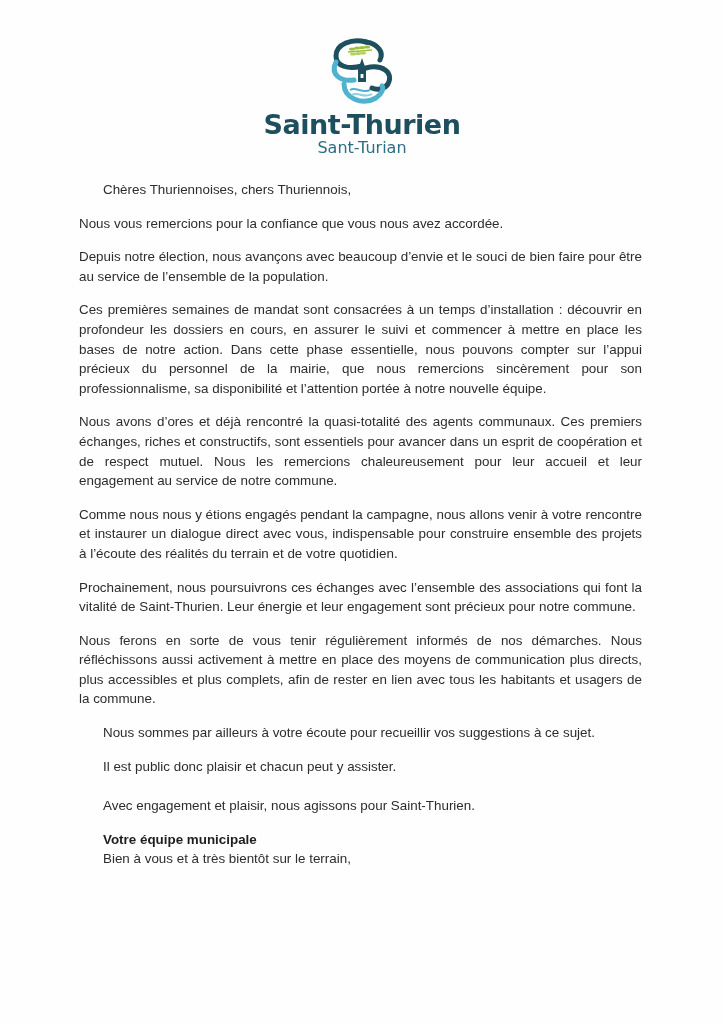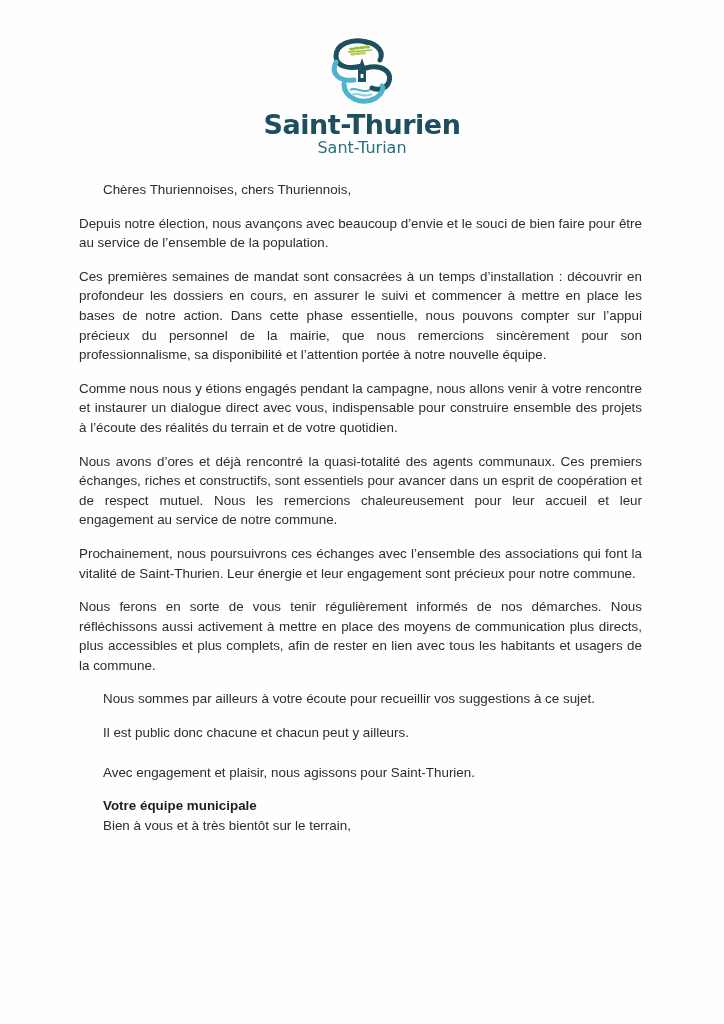--- a/index.html
+++ b/index.html
@@ -103,26 +103,27 @@
 
       <path d="M40 22 L44 34 L44 46 L36 46 L36 34 Z" fill="#1d4f5e"></path>
       <rect x="38.6" y="38" width="2.8" height="4" fill="#ffffff"></rect>
     </svg>
     <span class="logo-title">Saint-Thurien</span>
     <span class="logo-subtitle">Sant-Turian</span>
   </div>
 
   <div class="letter">
     <p class="left">Chères Thuriennoises, chers Thuriennois,</p>
+    <p>Nous vous remercions pour la confiance que vous nous avez accordée.</p>
     <p>Depuis notre élection, nous avançons avec beaucoup d’envie et le souci de bien faire pour être au service de l’ensemble de la population.</p>
     <p>Ces premières semaines de mandat sont consacrées à un temps d’installation : découvrir en profondeur les dossiers en cours, en assurer le suivi et commencer à mettre en place les bases de notre action. Dans cette phase essentielle, nous pouvons compter sur l’appui précieux du personnel de la mairie, que nous remercions sincèrement pour son professionnalisme, sa disponibilité et l’attention portée à notre nouvelle équipe.</p>
+    <p>Nous avons d’ores et déjà rencontré la quasi-totalité des agents communaux. Ces premiers échanges, riches et constructifs, sont essentiels pour avancer dans un esprit de coopération et de respect mutuel. Nous les remercions chaleureusement pour leur accueil et leur engagement au service de notre commune.</p>
     <p>Comme nous nous y étions engagés pendant la campagne, nous allons venir à votre rencontre et instaurer un dialogue direct avec vous, indispensable pour construire ensemble des projets à l’écoute des réalités du terrain et de votre quotidien.</p>
-    <p>Nous avons d’ores et déjà rencontré la quasi-totalité des agents communaux. Ces premiers échanges, riches et constructifs, sont essentiels pour avancer dans un esprit de coopération et de respect mutuel. Nous les remercions chaleureusement pour leur accueil et leur engagement au service de notre commune.</p>
     <p>Prochainement, nous poursuivrons ces échanges avec l’ensemble des associations qui font la vitalité de Saint-Thurien. Leur énergie et leur engagement sont précieux pour notre commune.</p>
     <p>Nous ferons en sorte de vous tenir régulièrement informés de nos démarches. Nous réfléchissons aussi activement à mettre en place des moyens de communication plus directs, plus accessibles et plus complets, afin de rester en lien avec tous les habitants et usagers de la commune.</p>
     <p class="left">Nous sommes par ailleurs à votre écoute pour recueillir vos suggestions à ce sujet.</p>
-    <p class="left gap-lg">Il est public donc chacune et chacun peut y ailleurs.</p>
+    <p class="left gap-lg">Il est public donc plaisir et chacun peut y assister.</p>
     <p class="left">Avec engagement et plaisir, nous agissons pour Saint-Thurien.</p>
     <p class="left tight signature">Votre équipe municipale</p>
     <p class="left tight">Bien à vous et à très bientôt sur le terrain,</p>
   </div>
 
 </div>
 
 </body></html>

